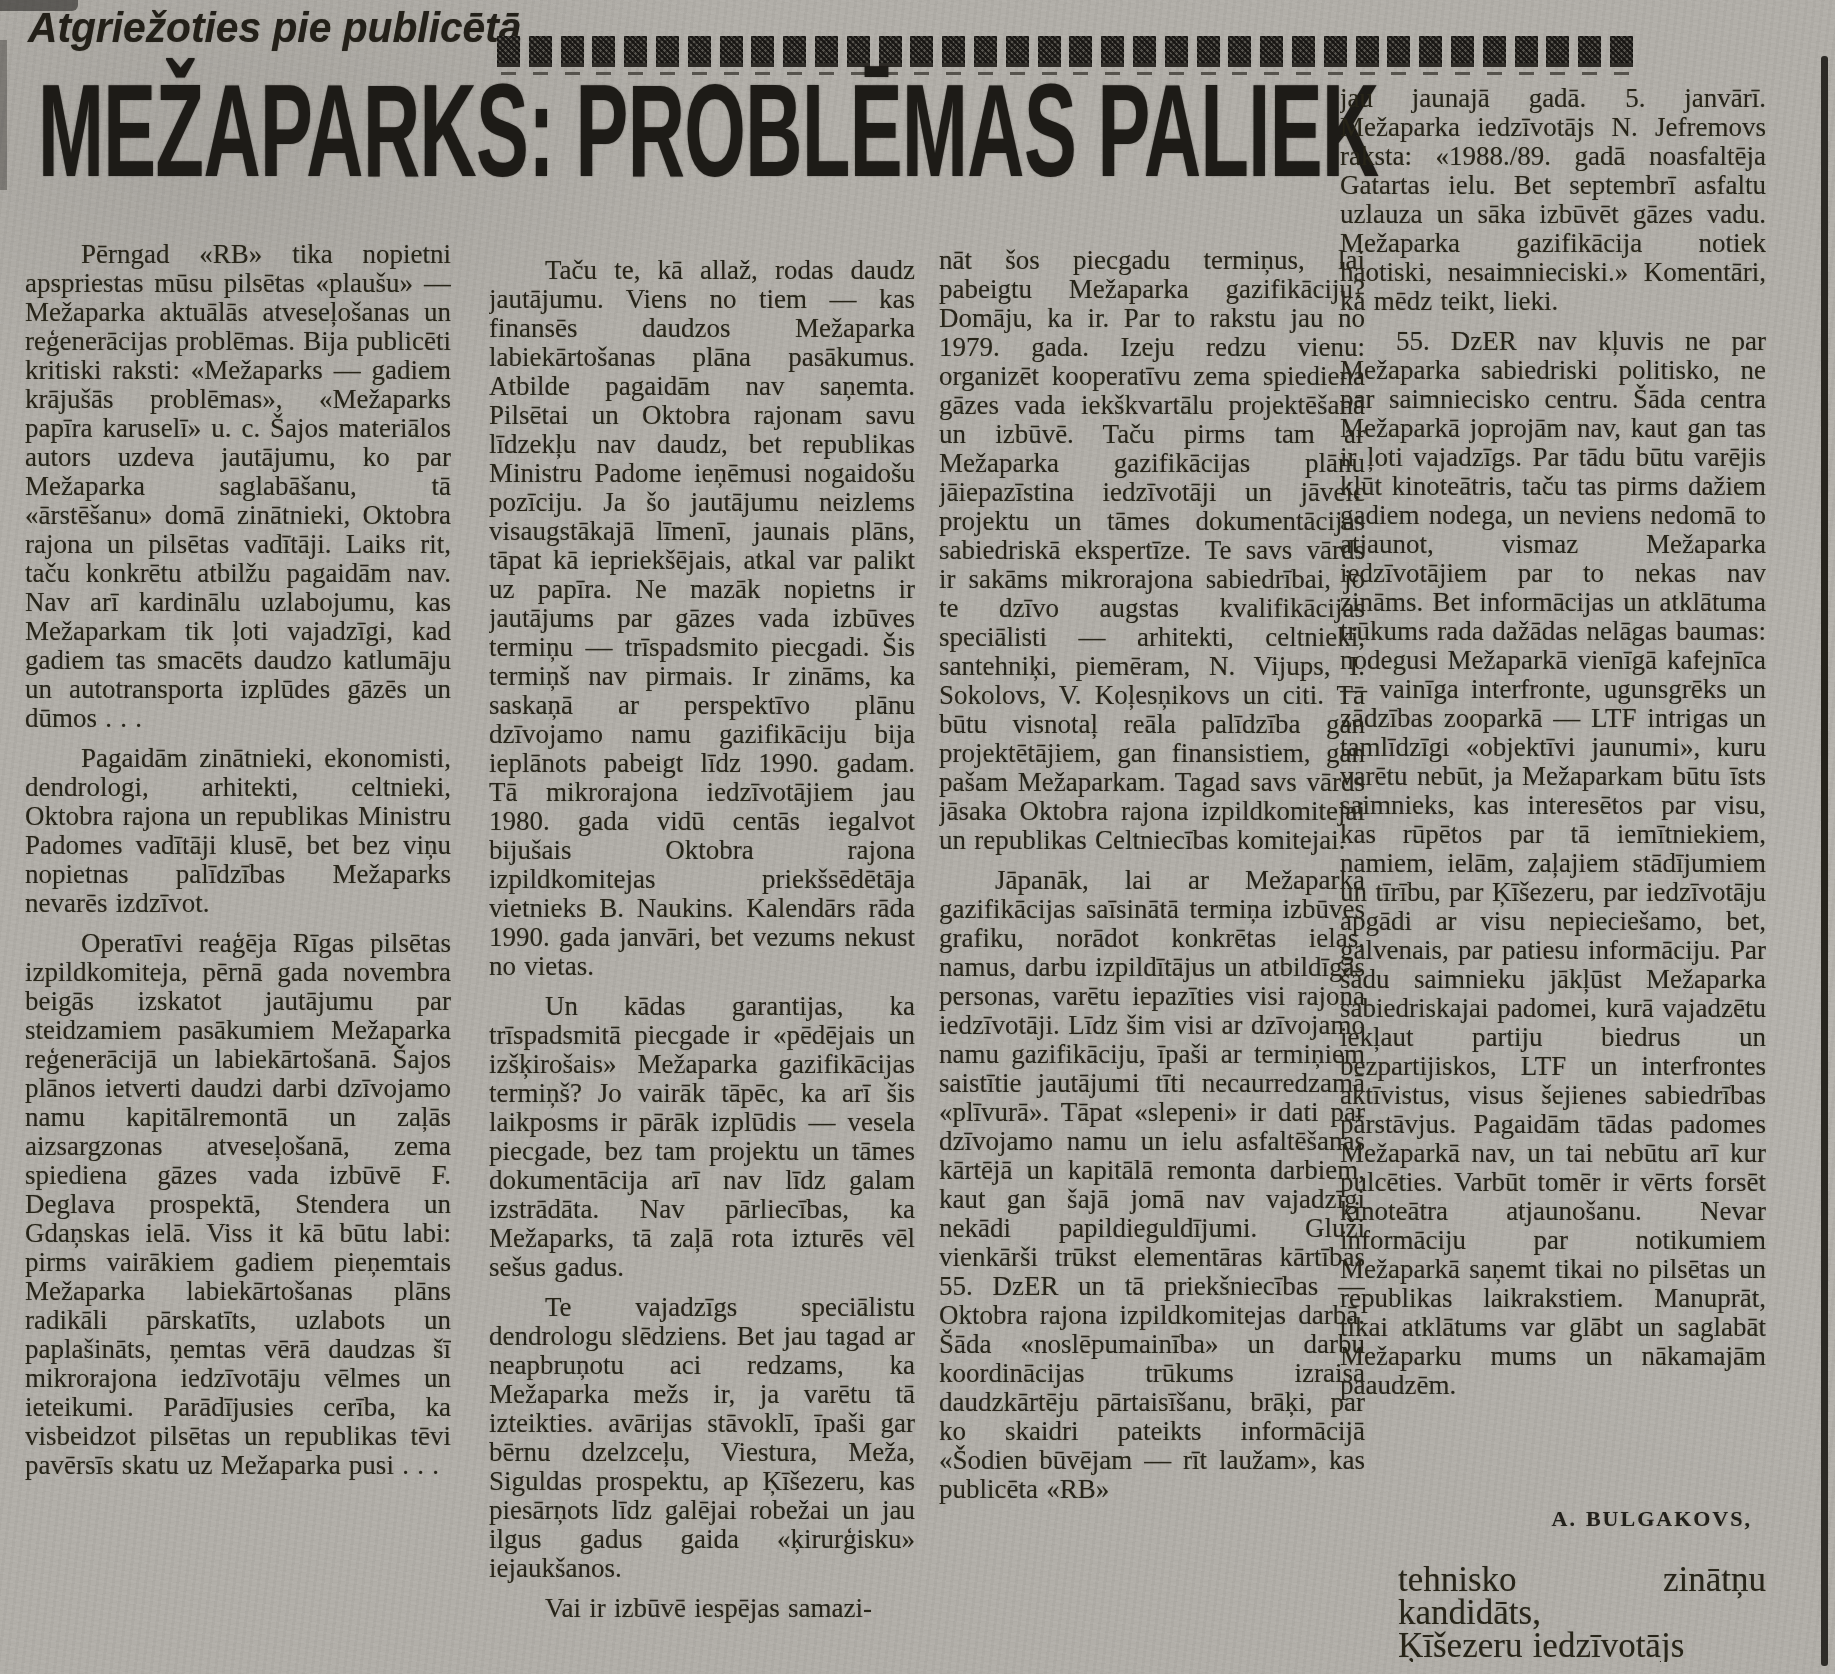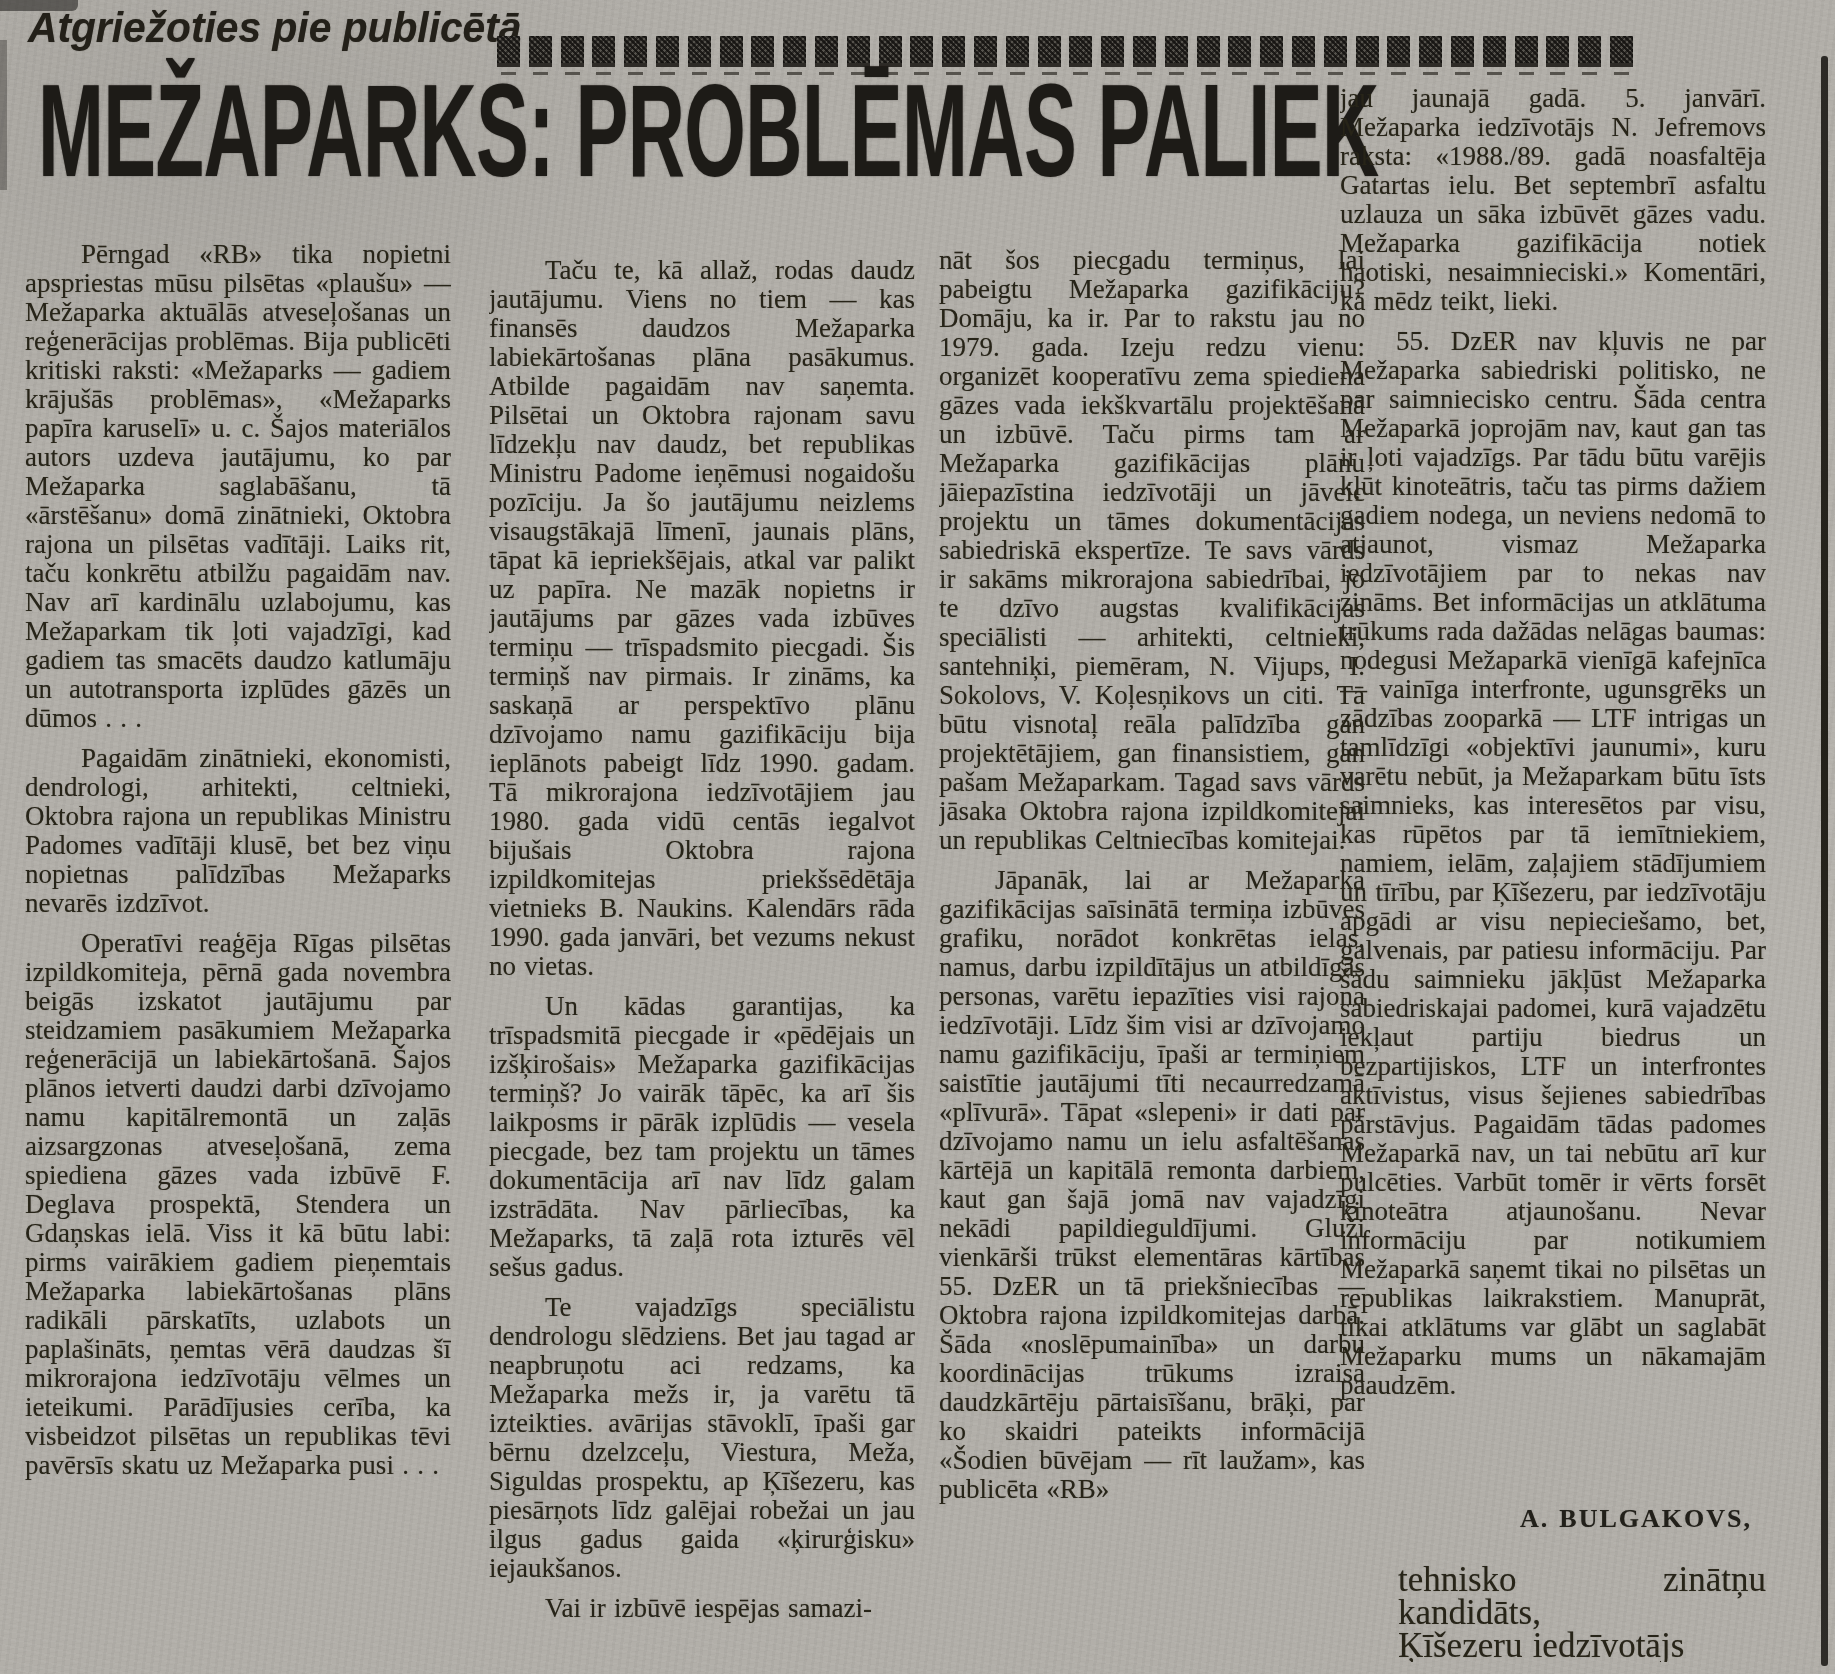--- a/index.html
+++ b/index.html
@@ -78,21 +78,21 @@
   .col-1{left:25px;top:240px;width:426px;height:1420px;}
   .col-2{left:489px;top:256px;width:426px;height:1420px;}
   .col-3{left:939px;top:246px;width:426px;height:1414px;}
   .col-4{left:1340px;top:84px;width:426px;height:1578px;display:flex;flex-direction:column;}
   .col-4 .para-host{flex:1 1 auto;overflow:hidden;}
 
   
   .sig-name{
     margin-top:18px;
     text-align:right;padding-right:14px;
-    font-weight:bold;font-size:26px;letter-spacing:2px;
+    font-weight:bold;font-size:22px;letter-spacing:2px;
     color:#22201a;white-space:nowrap;
   }
   .sig-roles{margin-top:30px;padding-left:58px;font-size:35px;line-height:33px;}
 
   
   .v-rule{
     position:absolute;left:1821px;top:56px;width:7px;height:1610px;
     background:linear-gradient(to bottom,#2c2a26 0%,#232119 40%,#2e2c28 100%);
     border-radius:3px;
   }

